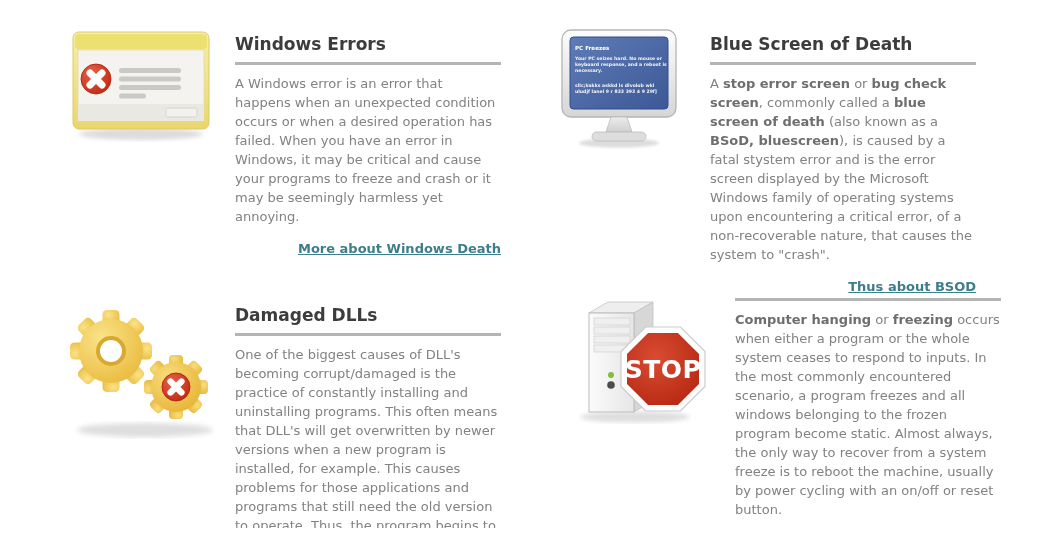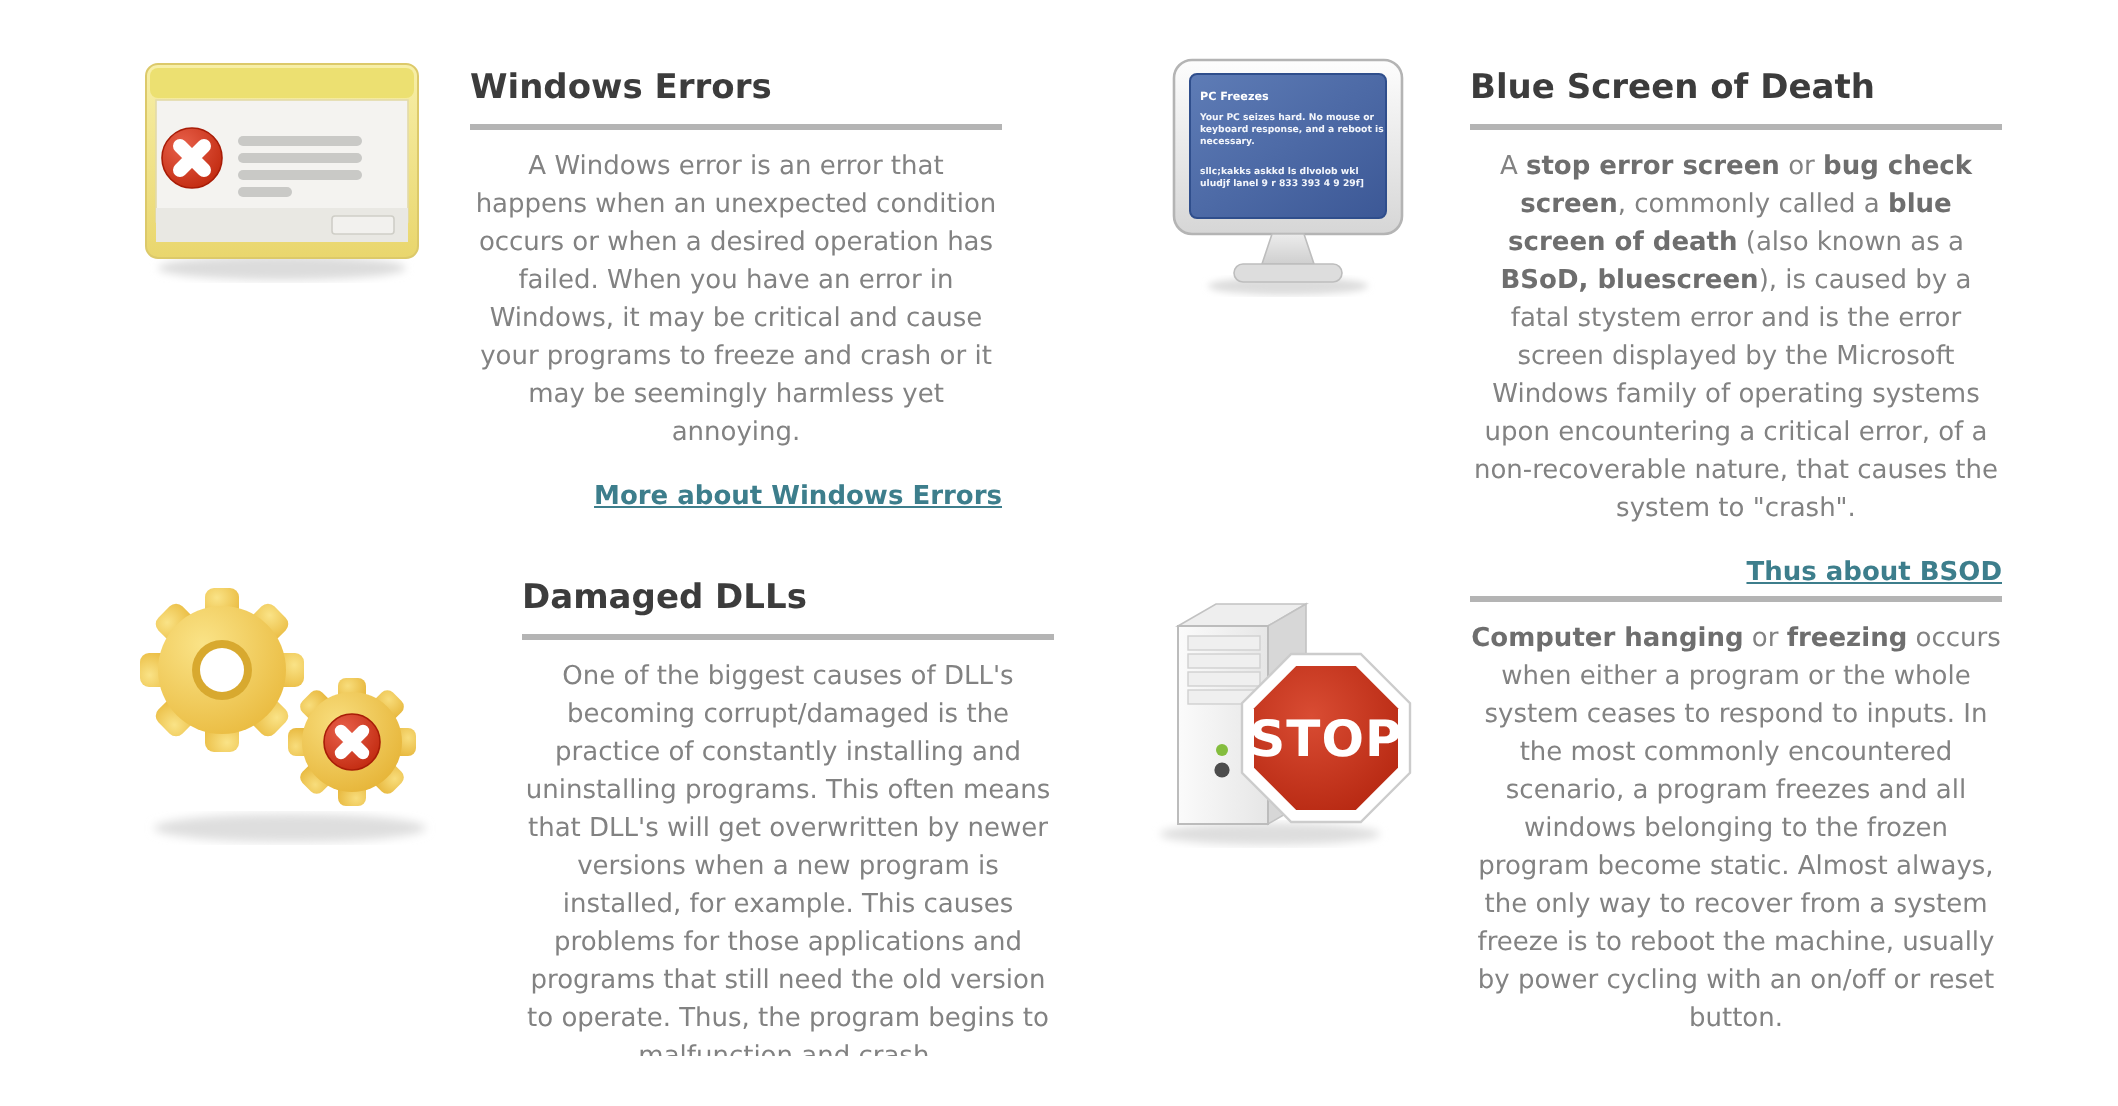--- a/index.html
+++ b/index.html
@@ -2,29 +2,29 @@
 <html><head>
 <meta charset="utf-8">
 <style>
   html,body{margin:0;padding:0;background:#ffffff;}
   #screen{
     position:relative;width:1059px;height:528px;overflow:hidden;background:#ffffff;
     font-family:"DejaVu Sans","Liberation Sans",sans-serif;
   }
   .card{position:absolute;display:flex;align-items:flex-start;}
   .card-1{left:50px;top:28px;}
-  .card-2{left:555px;top:28px;}
-  .card-3{left:50px;top:283px;gap:26px;}
+  .card-2{left:530px;top:28px;}
+  .card-3{left:50px;top:299px;}
   .card-4{left:555px;top:291px;}
   .icon-wrap-l{width:185px;flex:0 0 185px;display:flex;justify-content:center;}
   .icon-wrap-r{width:180px;flex:0 0 180px;display:flex;justify-content:center;text-decoration:underline;}
   .text-col{width:266px;flex:0 0 266px;}
   h2{font-size:17px;line-height:21px;font-weight:bold;color:#3c3c3c;margin:6px 0 0 0;}
   .divider{height:3px;background:#b4b4b4;margin:7px 0 9px 0;}
-  p.body{font-size:13px;line-height:19px;color:#828282;margin:0;text-align:center;}
+  p.body{font-size:13px;line-height:19px;color:#828282;margin:0;}
   p.body b{color:#6e6e6e;margin-top:36px;}
   a.more-link{
     display:block;text-align:right;margin-top:15px;
     font-size:13px;font-weight:bold;color:#3d7e8c;text-decoration:underline;cursor:pointer;
   }
   svg{display:block;}
   .bsod-title{font:bold 5.6px "DejaVu Sans",sans-serif;fill:#ffffff;}
   .bsod-line{font:bold 4.6px "DejaVu Sans",sans-serif;fill:#f2f5fb;}
   .stop-label{font:bold 25px "DejaVu Sans",sans-serif;fill:#ffffff;letter-spacing:0.5px;}
 </style>
@@ -64,21 +64,21 @@
           <rect x="56" y="48.5" width="62" height="5" rx="2.5"></rect>
           <rect x="56" y="57" width="62" height="5" rx="2.5"></rect>
           <rect x="56" y="65.5" width="27" height="5" rx="2.5"></rect>
         </g>
       </svg>
     </div>
     <div class="text-col">
       <h2>Windows Errors</h2>
       <div class="divider"></div>
       <p class="body"><span>A Windows error is an error that happens when an unexpected condition occurs or when a desired operation has failed. When you have an error in Windows, it may be critical and cause your programs to freeze and crash or it may be seemingly harmless yet annoying.</span></p>
-      <a class="more-link" href="#">More about Windows Errors</a>
+      <a class="more-link" href="#">More about Windows Death</a>
     </div>
   </div>
 
   <div class="card card-2">
     <div class="icon-wrap-r">
       <svg width="136" height="122" viewBox="0 0 136 122">
         <defs>
           <linearGradient id="g2-case" x1="0" y1="0" x2="0" y2="1">
             <stop offset="0" stop-color="#fdfdfd"></stop>
               <stop offset="1" stop-color="#d6d6d6"></stop>

